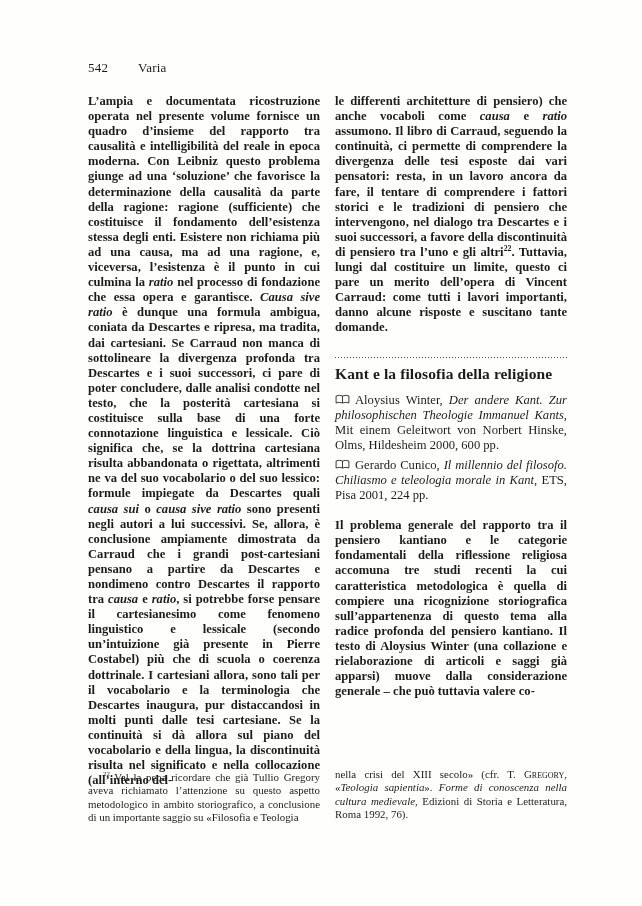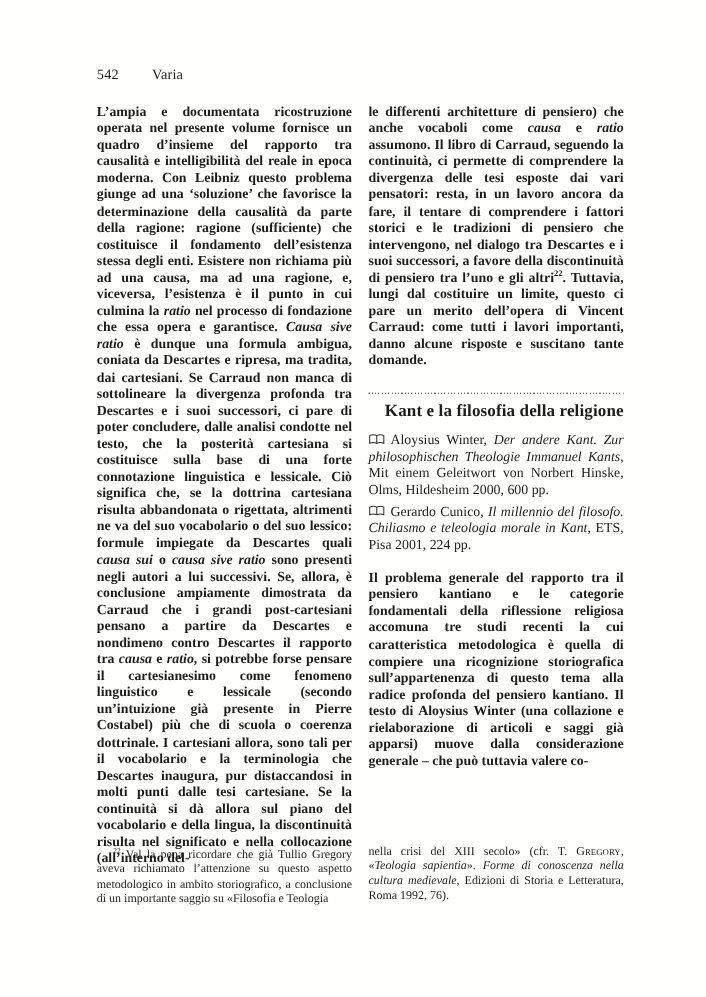--- a/index.html
+++ b/index.html
@@ -49,21 +49,20 @@
   .author {
     margin-top: 9px;
     font-style: italic;
     font-size: 14.5px;
   }
   h2.title {
     margin: 6px 0 10px 0;
     font-size: 15.5px;
     font-weight: bold;
     letter-spacing: 0.1px;
-    text-align: right;
   }
   p.book {
     margin: 0 0 5px 0;
     font-size: 12.6px;
     line-height: 15.1px;
     text-align: justify;
     text-align-last: left;
   }
   .book-icon {
     display: inline-block;

